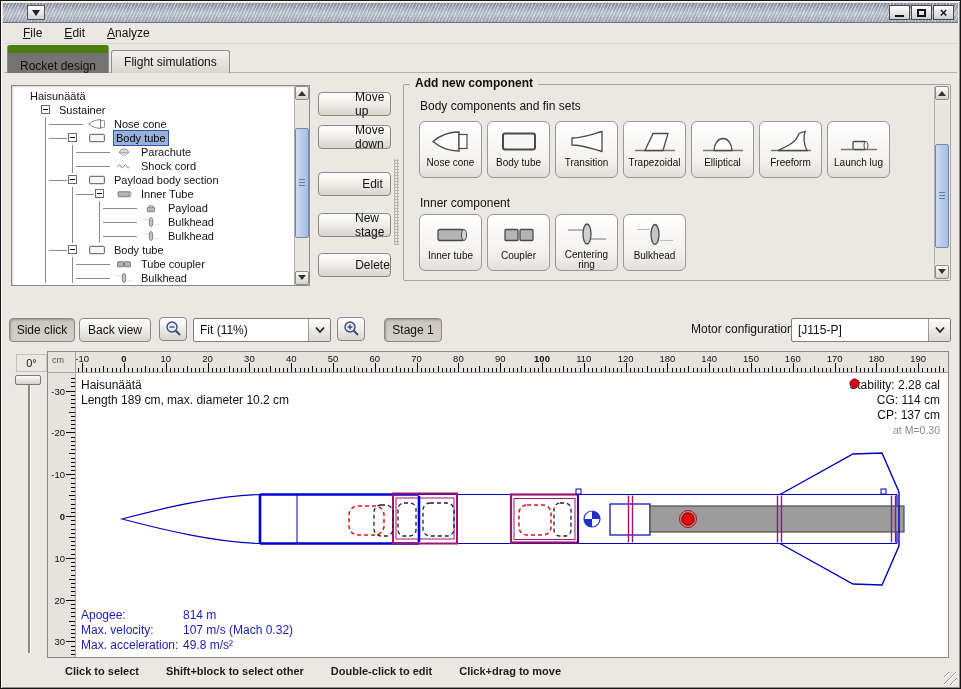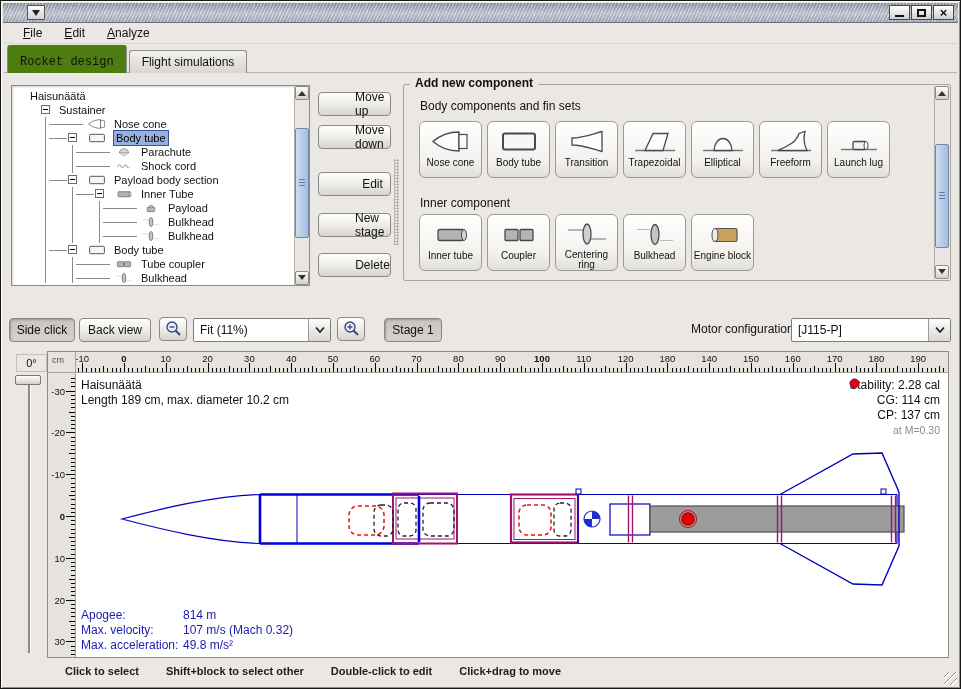--- a/index.html
+++ b/index.html
@@ -46,22 +46,22 @@
   .menu-item{font-size:12px;padding:2px 9px;cursor:default;}
   .menu-item .ul{text-decoration:underline;}
   
   .tabs{position:absolute;top:44px;left:6px;height:28px;display:flex;align-items:flex-end;z-index:3;}
   .tab{
     position:relative;margin-right:2px;padding:4px 12px 5px;font-size:12px;
     border:1px solid #8c8c8c;border-bottom:none;border-radius:3px 3px 0 0;
     background:linear-gradient(#f3f1ee,#d9d5cf);height:23px;white-space:nowrap;
   }
   .tab.active{
-    height:28px;background:#4d7c0f;border-top:4px solid #4d7c0f;
-    padding-top:6px;z-index:4;box-shadow:0 2px 0 #ebe8e3;font-family:Liberation Mono, monospace;
+    height:28px;background:#737373;border-top:8px solid #4d7c0f;
+    padding-top:6px;z-index:4;box-shadow:0 2px 0 #ebe8e3;
   }
   .content-divider{position:absolute;top:71px;left:3px;right:3px;height:1px;background:#b7b2aa;z-index:1;}
   
   .btn{
     background:linear-gradient(#ffffff,#eceae6 55%,#d8d4cd);
     border:1px solid #898989;border-radius:4px;font-size:12px;
     font-family:"Liberation Sans",sans-serif;color:#111;
     display:flex;align-items:center;justify-content:center;cursor:default;
   }
   .btn.pressed{
@@ -439,27 +439,20 @@
           </svg>
           <div class="clabel">Centering ring</div>
         </div>
         <div class="comp-btn">
           <svg viewBox="0 0 44 26" width="44" height="27">
             <line x1="4" y1="8" x2="17" y2="8" stroke="#bbb" stroke-width="1"></line>
             <line x1="27" y1="19" x2="40" y2="19" stroke="#bbb" stroke-width="1"></line>
             <ellipse cx="22" cy="13" rx="4" ry="10" fill="#c4c4c4" stroke="#4a4a4a" stroke-width="1.3"></ellipse>
           </svg>
           <div class="clabel">Bulkhead</div>
-        </div>
-        <div class="comp-btn">
-          <svg viewBox="0 0 44 26" width="44" height="27">
-            <rect x="14" y="7" width="22" height="13" rx="1.5" fill="#c9a35a" stroke="#555" stroke-width="1.2"></rect>
-            <ellipse cx="14" cy="13.5" rx="3" ry="6.5" fill="#ececec" stroke="#555" stroke-width="1.1"></ellipse>
-          </svg>
-          <div class="clabel">Engine block</div>
         </div>
       </div>
     <div class="sb" style="right:1px;top:1px;bottom:1px;">
       <div class="sb-btn" style="top:0;">
           <span class="up"></span>
         </div>
       <div class="sb-thumb" style="top:58px;height:104px;">
           <span class="grip"></span>
         </div>
       <div class="sb-btn" style="bottom:0;">

